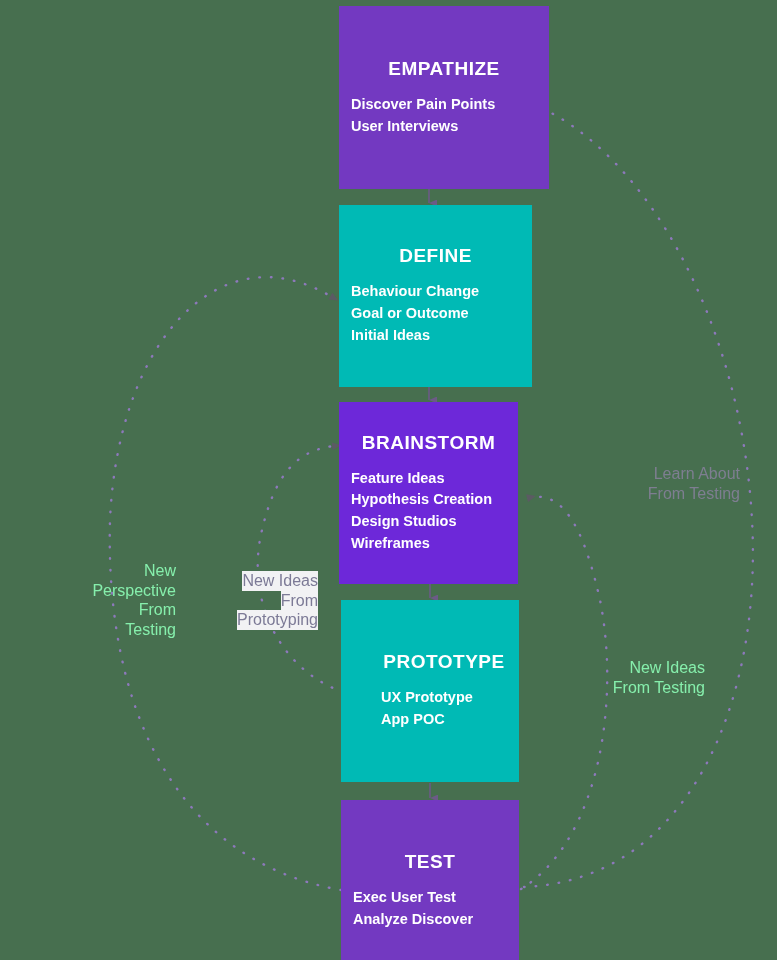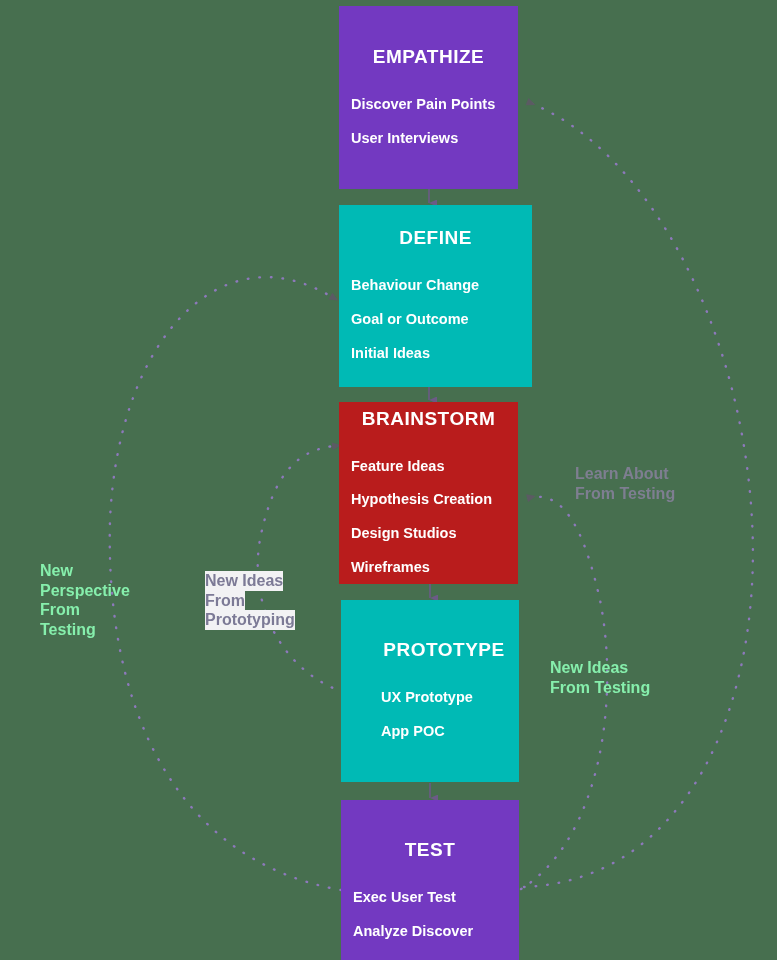--- a/index.html
+++ b/index.html
@@ -39,29 +39,29 @@
     text-align: center;
     margin-bottom: 14px;
   }
   .card .lines {
     color: #ffffff;
     font-weight: bold;
     font-size: 14.5px;
     line-height: 1.5;
     text-align: left;
   }
-  .card .lines div { white-space: nowrap; margin-top: 12px; }
+  .card .lines div { white-space: nowrap; }
 
   .arc-label {
     position: absolute;
     z-index: 2;
-    font-weight: bold;
+    font-weight: normal;
     font-size: 16px;
     line-height: 1.22;
-    text-align: left;
+    text-align: right;
     color: #7e7e91;
   }
   .arc-label.purple-gray { color: #86efac; }
   .arc-label.hl span {
     background: #f2f2f4;
     color: #7c7a96;
     display: inline-block;
   }
 </style>
 </head>
@@ -89,38 +89,38 @@
     <path d="M 341 890 C 170 860 105 700 110 520 C 118 340 220 230 332 297" fill="none" stroke="#8d79bb" stroke-width="2.4" stroke-linecap="round" stroke-dasharray="0.6 11" marker-end="url(#ah-right)"></path>
 
     <path d="M 343 692 C 280 670 245 600 262 530 C 276 470 300 450 334 446" fill="none" stroke="#8d79bb" stroke-width="2.4" stroke-linecap="round" stroke-dasharray="0.6 11" marker-end="url(#ah-right)"></path>
 
     <path d="M 429 188 L 429 203" stroke="#6b5b86" stroke-width="1.6" fill="none" marker-end="url(#ah-down)"></path>
     <path d="M 429 385 L 429 400" stroke="#6b5b86" stroke-width="1.6" fill="none" marker-end="url(#ah-down)"></path>
     <path d="M 430 583 L 430 598" stroke="#6b5b86" stroke-width="1.6" fill="none" marker-end="url(#ah-down)"></path>
     <path d="M 430 783 L 430 798" stroke="#6b5b86" stroke-width="1.6" fill="none" marker-end="url(#ah-down)"></path>
   </svg>
 
-  <div class="card" style="left:339px; top:6px; width:179px; height:183px; background:#7339c1;">
+  <div class="card" style="left:339px; top:6px; width:210px; height:183px; background:#7339c1;">
     <div class="title">EMPATHIZE</div>
     <div class="lines">
       <div>Discover Pain Points</div>
       <div>User Interviews</div>
     </div>
   </div>
 
   <div class="card" style="left:339px; top:205px; width:193px; height:182px; background:#00bab5;">
     <div class="title">DEFINE</div>
     <div class="lines">
       <div>Behaviour Change</div>
       <div>Goal or Outcome</div>
       <div>Initial Ideas</div>
     </div>
   </div>
 
-  <div class="card" style="left:339px; top:402px; width:179px; height:182px; background:#b91c1c;">
+  <div class="card" style="left:339px; top:402px; width:179px; height:182px; background:#6d28d9;">
     <div class="title">BRAINSTORM</div>
     <div class="lines">
       <div>Feature Ideas</div>
       <div>Hypothesis Creation</div>
       <div>Design Studios</div>
       <div>Wireframes</div>
     </div>
   </div>
 
   <div class="card" style="left:341px; top:600px; width:178px; height:182px; background:#00bab5;padding-left:40px;">

